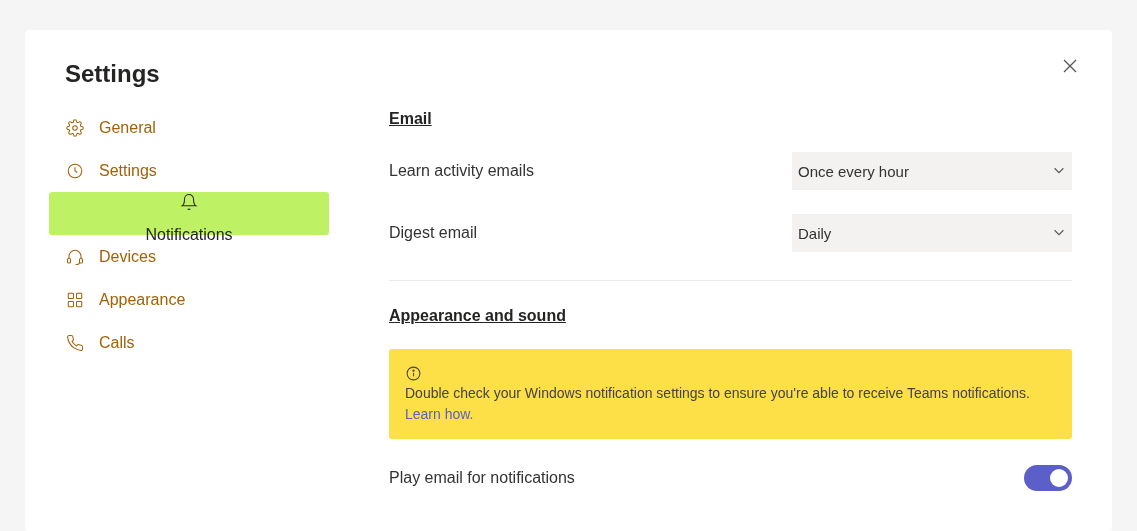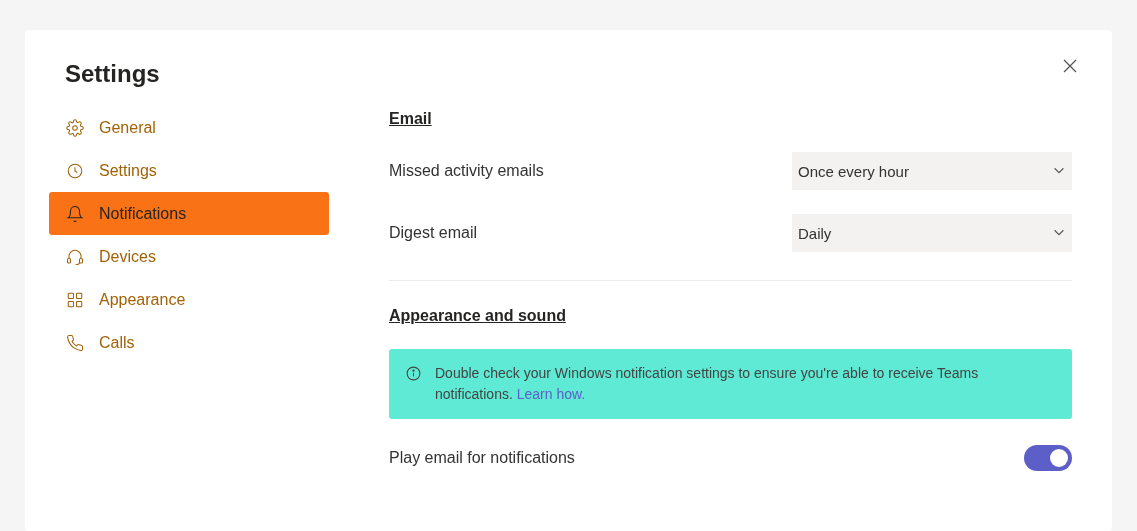--- a/index.html
+++ b/index.html
@@ -54,22 +54,23 @@
       align-items: center;
       gap: 14px;
       padding: 0 16px;
       height: 43px;
       cursor: pointer;
       color: #a16207;
       font-size: 16px;
       border-radius: 3px;
     }
     .sidebar-item.active {
-      background: #f97316;
+      background: #bef264;
       color: #252423;
+      flex-direction: column;
     }
     .sidebar-item .icon {
       width: 20px;
       height: 20px;
       display: flex;
       align-items: center;
       justify-content: center;
       flex-shrink: 0;
     }
     .sidebar-item .icon svg { width: 18px; height: 18px; }
@@ -108,29 +109,29 @@
       font-size: 15px;
       color: #333;
     }
     .select svg { width: 14px; height: 14px; color: #555; }
     .divider {
       border: none;
       border-top: 1px solid #ebebeb;
       margin: 4px 0 22px 0;
     }
     .info-box {
-      background: #5eead4;
+      background: #fde047;
       border-radius: 3px;
       padding: 14px 16px;
       display: flex;
-      gap: 12px;
       margin-bottom: 26px;
       font-size: 14px;
       line-height: 1.5;
       color: #444;
+      flex-direction: column;
     }
     .info-box .info-icon {
       flex-shrink: 0;
       width: 18px;
       height: 18px;
       margin-top: 2px;
     }
     .info-box .info-icon svg { width: 17px; height: 17px; }
     .info-box a {
       color: #5b5fc7;
@@ -238,21 +239,21 @@
         <span>Calls</span>
       </div>
 
     </nav>
 
     <div class="main">
 
       <div class="section-title">Email</div>
 
       <div class="row">
-        <span class="row-label">Missed activity emails</span>
+        <span class="row-label">Learn activity emails</span>
         <div class="select">
           <span>Once every hour</span>
           <span>
             <svg viewBox="0 0 16 16" fill="none" stroke="currentColor" stroke-width="1.3">
                 <polyline points="3 6 8 11 13 6"></polyline>
               </svg>
           </span>
         </div>
       </div>
 

